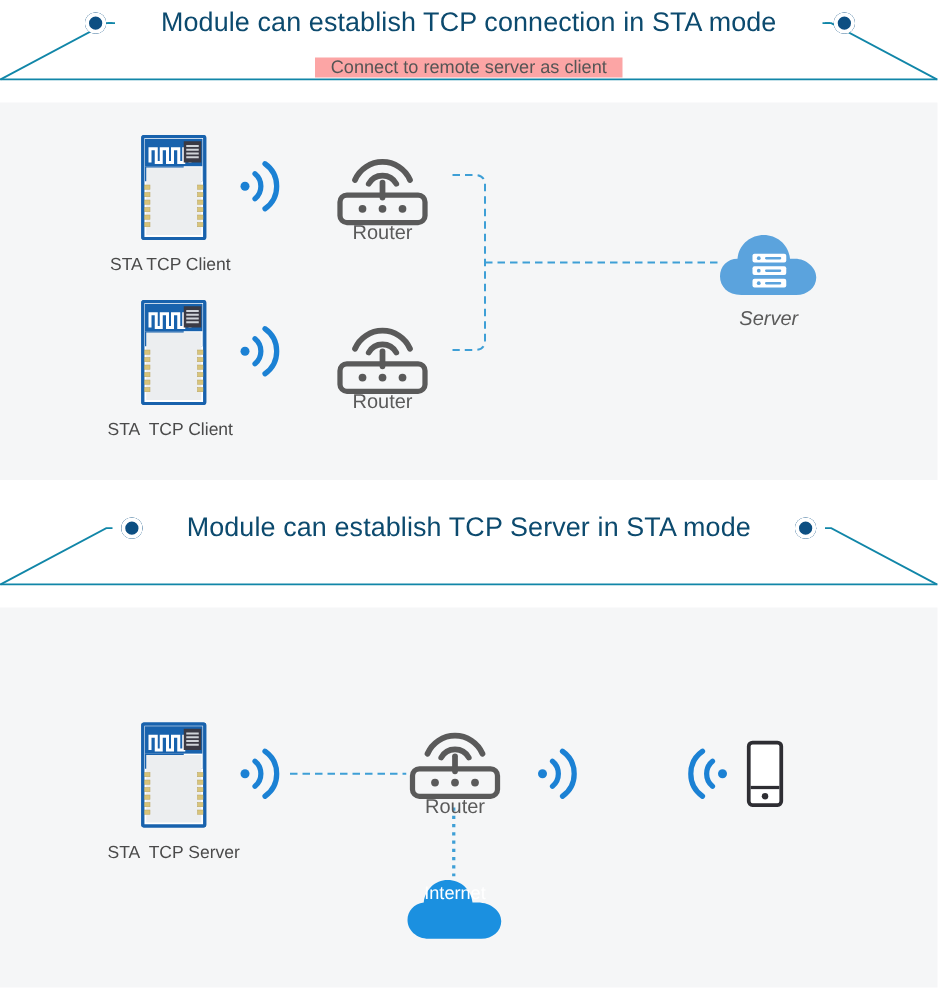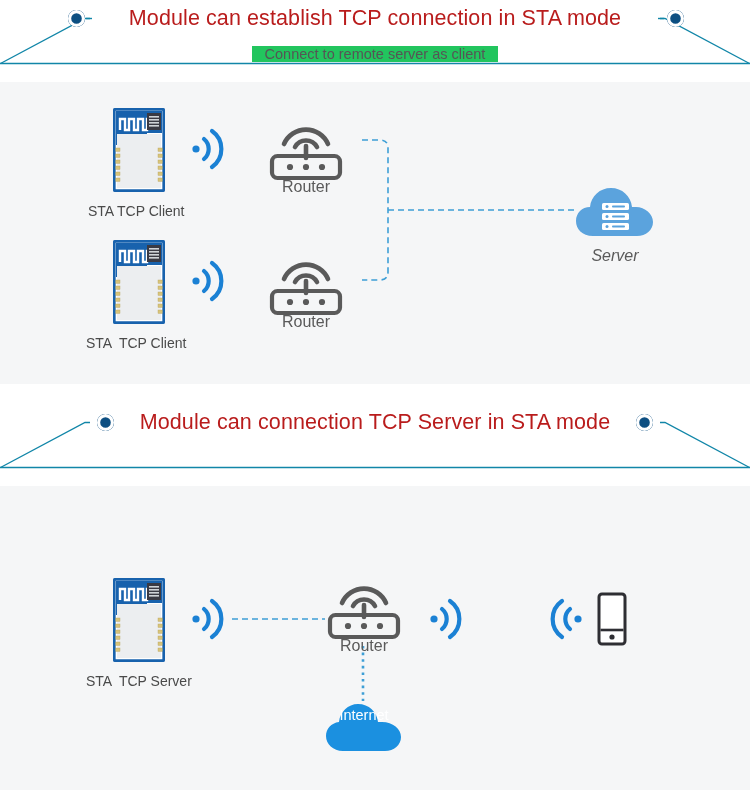--- a/index.html
+++ b/index.html
@@ -10,30 +10,30 @@
     position:relative;overflow:hidden;
     -webkit-font-smoothing:antialiased;
   }
   .stage{position:absolute;left:0;top:0;width:750px;height:805px;}
 
   
   .header{position:absolute;left:0;width:750px;height:82px;background:#ffffff;}
   .header svg{position:absolute;left:0;top:0;}
   .hd-title{
     position:absolute;left:0;top:2px;width:750px;
-    text-align:center;font-size:21.5px;color:#b91c1c;
+    text-align:center;font-size:21.5px;color:#0c4a6e;
     letter-spacing:.1px;white-space:nowrap;font-weight:400;
     line-height:33px;
   }
   .hd-sub{
     position:absolute;left:0;top:43px;width:750px;
     text-align:center;font-size:14.5px;color:#555555;
     white-space:nowrap;font-weight:400;line-height:22px;
   }
-  .hd-sub span{background:#22c55e;padding:0 13px;}
+  .hd-sub span{background:#fca5a5;padding:0 13px;}
   .bullet{
     position:absolute;width:17px;height:17px;border-radius:50%;
     background:#0d4f82;box-shadow:inset 0 0 0 3.2px #ffffff,inset 0 0 0 6px #0d4f82;
   }
 
   
   .panel{position:absolute;left:0;width:750px;background:#f5f6f7;}
 
   
   .lbl{position:absolute;font-size:14px;color:#4a4a4a;white-space:pre;line-height:18px;}
@@ -204,21 +204,21 @@
   </div>
 
   <div class="header" style="top:404px;">
     <svg width="750" height="82">
       <path d="M 0.5 63.5 L 85 18.5 L 90 18.5" fill="none" stroke="#1186a8" stroke-width="1.4"></path>
       <path d="M 749.5 63.5 L 665 18.5 L 660 18.5" fill="none" stroke="#1186a8" stroke-width="1.4"></path>
       <line x1="0" y1="63.5" x2="750" y2="63.5" stroke="#1186a8" stroke-width="1.4"></line>
     </svg>
     <div class="bullet" style="left:97px;top:10px;"></div>
     <div class="bullet" style="left:636px;top:10px;"></div>
-    <div class="hd-title">Module can connection TCP Server in STA mode</div>
+    <div class="hd-title">Module can establish TCP Server in STA mode</div>
   </div>
 
   <div class="panel" style="top:486px;height:304px;">
 
     <svg width="750" height="304" style="position:absolute;left:0;top:0;">
       <line x1="232" y1="133" x2="325" y2="133" stroke="#3e9fd6" stroke-width="1.6" stroke-dasharray="6 4"></line>
       <line x1="363" y1="160" x2="363" y2="215" stroke="#3e9fd6" stroke-width="2.6" stroke-dasharray="2.6 4"></line>
     </svg>
 
     <div class="node" style="left:113px;top:92px;">

